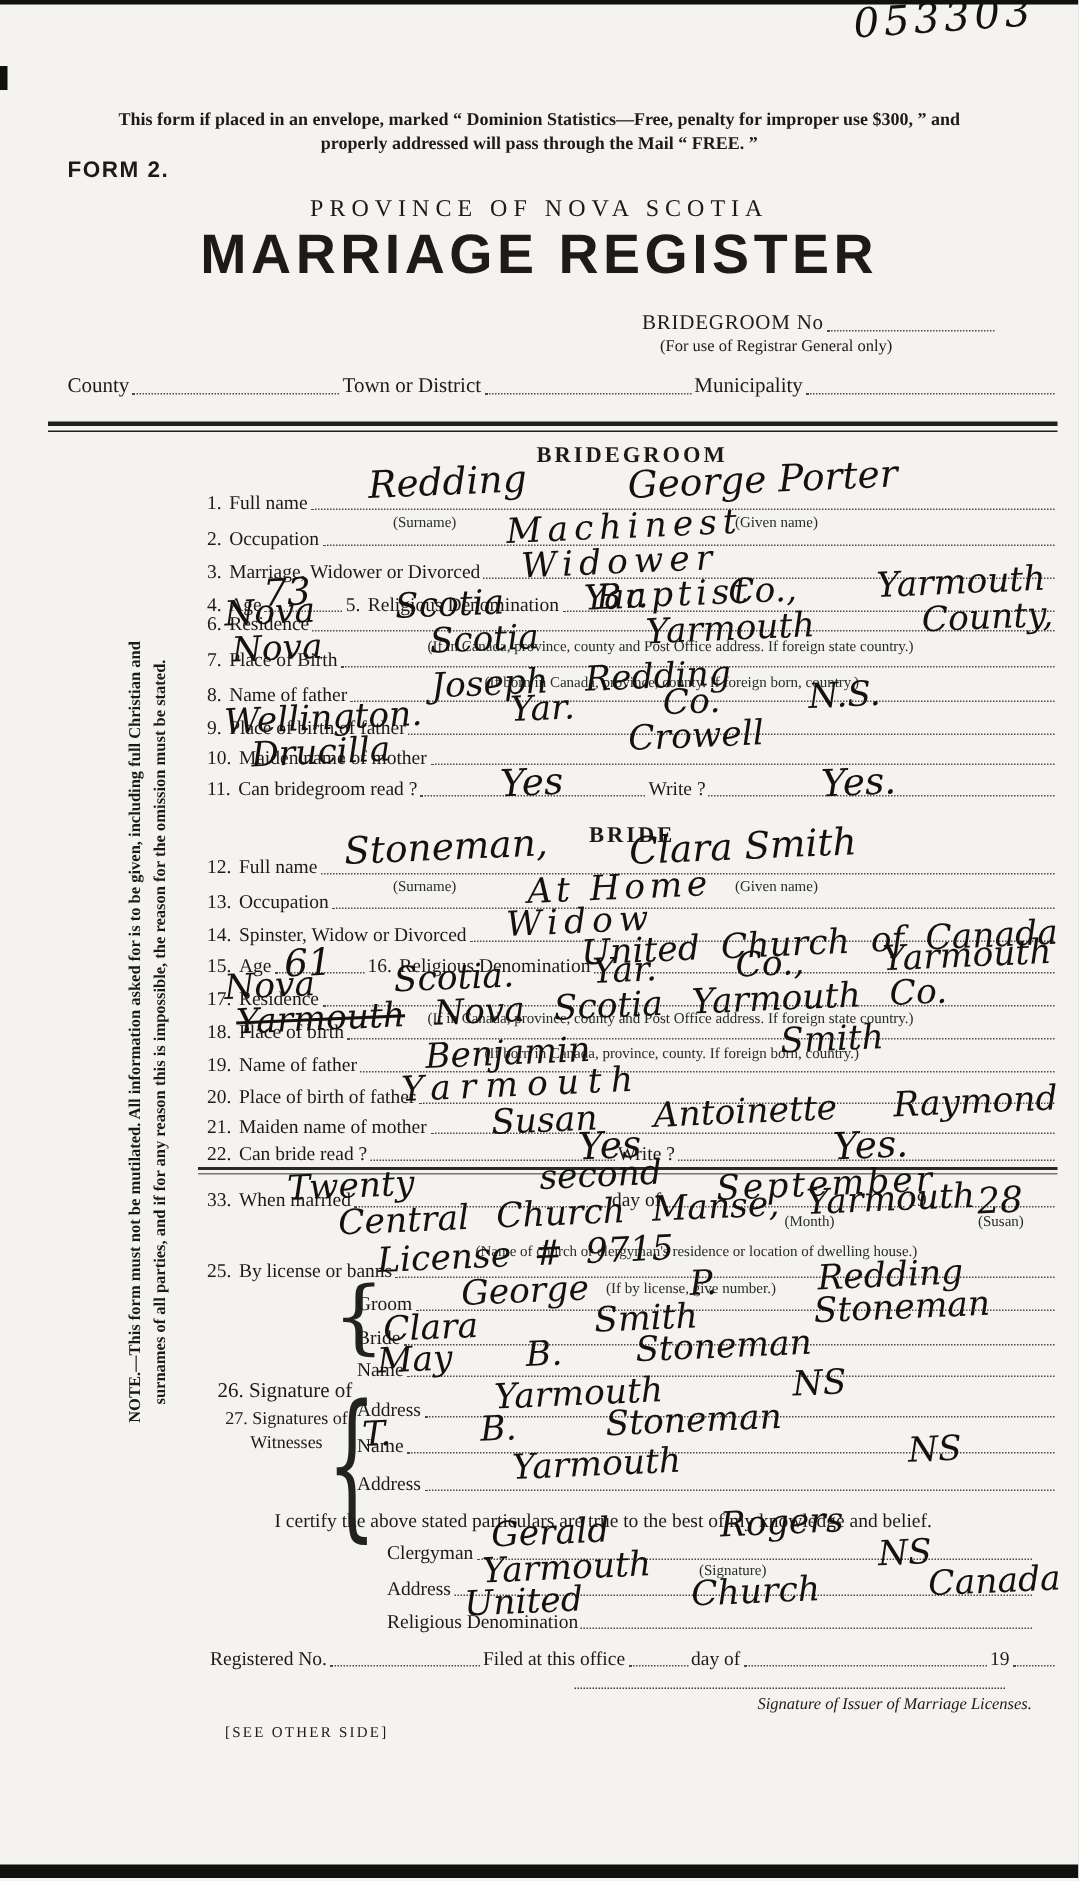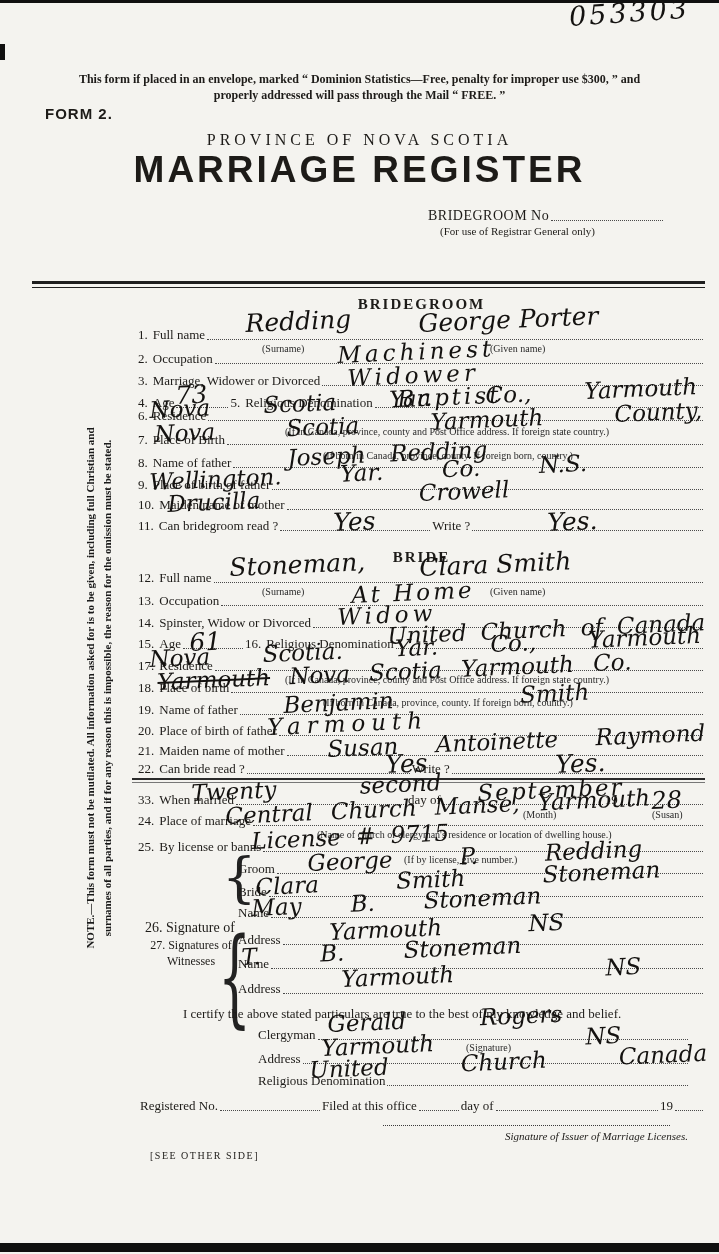--- a/index.html
+++ b/index.html
@@ -46,20 +46,28 @@
   <div class="abs" style="left:45px;top:105px;font-family:'Liberation Sans',sans-serif;font-weight:bold;font-size:15px;letter-spacing:1px">FORM 2.</div>
   <div class="abs center" style="top:131px;font-size:16px;letter-spacing:4px">PROVINCE OF NOVA SCOTIA</div>
   <div class="abs center" style="top:149px;font-family:Liberation Sans, sans-serif;font-weight:bold;font-size:37px;letter-spacing:3px">MARRIAGE REGISTER</div>
 
   <div class="row" style="left:428px;top:208px;width:237px;font-size:14px;letter-spacing:0.5px">
     <span>BRIDEGROOM No</span>
     <span class="dots"></span>
   </div>
   <div class="abs" style="left:440px;top:225px;font-size:11px">(For use of Registrar General only)</div>
 
+  <div class="row" style="left:45px;top:250px;width:660px;font-size:14px">
+    <span>County</span>
+    <span class="dots"></span>
+    <span>Town or District</span>
+    <span class="dots"></span>
+    <span>Municipality</span>
+    <span class="dots" style="flex:1.2"></span>
+  </div>
 
   <div class="ruleA" style="top:281px"></div>
 
   <div class="sideNote">
     <div>NOTE.—This form must not be mutilated.  All information asked for is to be given, including full Christian and</div>
     <div>surnames of all parties, and if for any reason this is impossible, the reason for the omission must be stated.</div>
   </div>
 
   <div class="sect" style="top:296px">BRIDEGROOM</div>
 
@@ -242,25 +250,20 @@
     <span class="dots" style="flex:0 0 160px"></span>
     <span class="lbl">19</span>
     <span class="dots"></span>
   </div>
   <span class="sub" style="left:523px;top:809px">(Month)</span>
   <span class="sub" style="left:652px;top:809px">(Susan)</span>
   <div class="hw hw-j" style="left:192px;top:782px;width:250px">Twenty second</div>
   <div class="hw" style="left:478px;top:782px;letter-spacing:2px">September</div>
   <div class="hw" style="left:652px;top:789px;font-size:24px">28</div>
 
-  <div class="row" style="top:814px">
-    <span class="num">24.</span>
-    <span class="lbl">Place of marriage</span>
-    <span class="dots"></span>
-  </div>
   <span class="sub" style="left:317px;top:829px">(Name of church or clergyman's residence or location of dwelling house.)</span>
   <div class="hw hw-j" style="left:226px;top:805px;width:425px">Central Church Manse, Yarmouth</div>
 
   <div class="row" style="top:840px">
     <span class="num">25.</span>
     <span class="lbl">By license or banns</span>
     <span class="dots"></span>
   </div>
   <span class="sub" style="left:404px;top:854px">(If by license, give number.)</span>
   <div class="hw" style="left:252px;top:830px;word-spacing:8px">License  # 9715</div>

